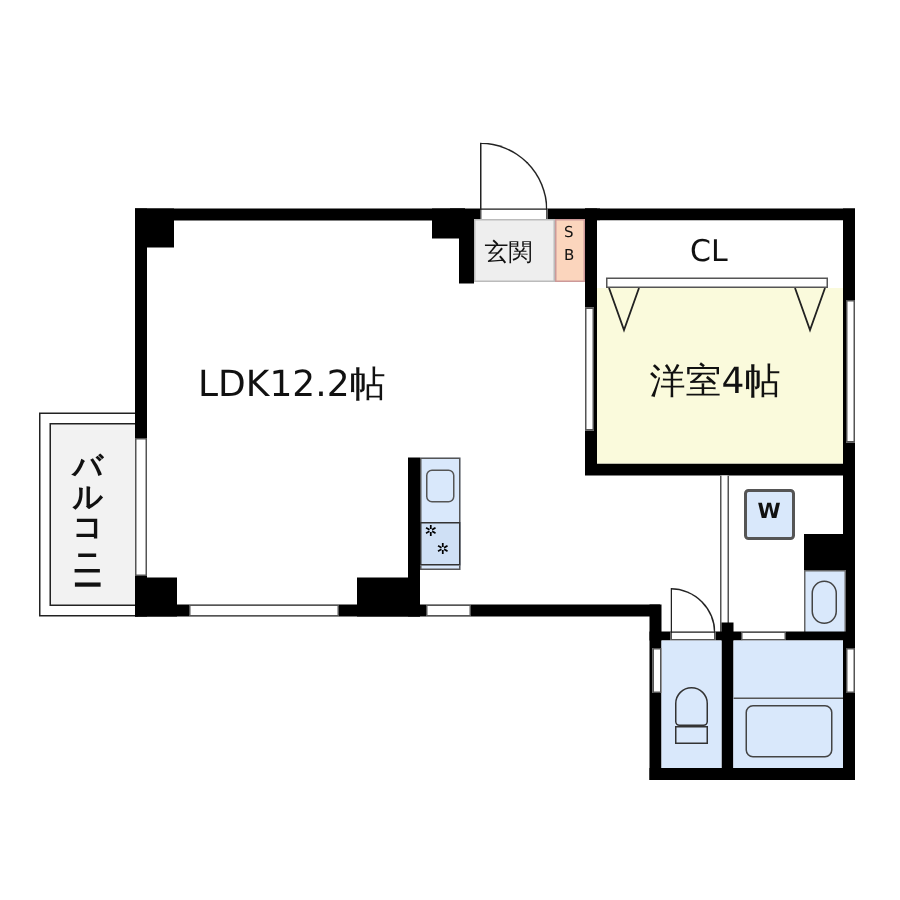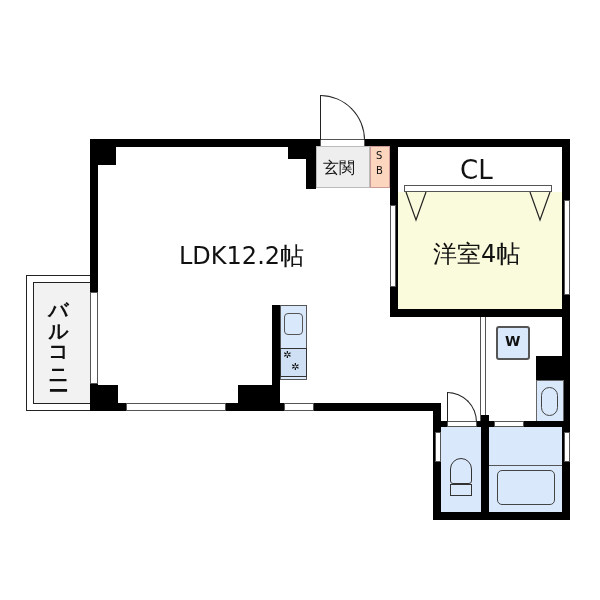--- a/index.html
+++ b/index.html
@@ -23,21 +23,21 @@
 <div class="wall" style="left:288px;top:139px;width:22px;height:20px;"></div>
 <div class="wall" style="left:90px;top:385px;width:28px;height:26px;"></div>
 <div class="wall" style="left:90px;top:403px;width:350px;height:8px;"></div>
 <div class="wall" style="left:238px;top:385px;width:42px;height:26px;"></div>
 <div class="wall" style="left:272px;top:305px;width:8px;height:106px;"></div>
 
 <div class="win" style="left:90px;top:292px;width:8px;height:92px;"></div>
 <div class="win" style="left:126px;top:403px;width:100px;height:8px;"></div>
 <div class="win" style="left:284px;top:403px;width:30px;height:8px;"></div>
 
-<div class="label" style="left:132px;top:240px;font-size:24px;margin-left:47px;">LDK12.2帖</div>
+<div class="label" style="left:132px;top:240px;font-size:24px;">LDK12.2帖</div>
 
 <div class="abs blue" style="left:280px;top:305px;width:27px;height:75px;border:1px solid #555;"></div>
 <div class="abs" style="left:284px;top:313px;width:19px;height:22px;border:1px solid #555;border-radius:4px;background:#d9e8fb;"></div>
 <div class="abs" style="left:280px;top:348px;width:27px;height:29px;border:1px solid #333;background:#cfe0f5;font-size:10px;line-height:12px;padding-left:2px;">
   <span>✲</span><br><span style="margin-left:8px;">✲</span>
 </div>
 
 <div class="wall" style="left:300px;top:139px;width:100px;height:8px;"></div>
 <div class="win" style="left:320px;top:139px;width:45px;height:8px;"></div>
 <div class="abs" style="left:320px;top:95px;width:45px;height:45px;border-top:1.5px solid #222;border-right:1.5px solid #222;border-left:1.5px solid #222;border-top-right-radius:45px;border-top-left-radius:0;"></div>
@@ -45,21 +45,21 @@
 <div class="abs" style="left:316px;top:146px;width:54px;height:42px;background:#eeeeee;border:1px solid #bbb;"></div>
 <div class="label" style="left:323px;top:158px;font-size:16px;">玄関</div>
 <div class="abs" style="left:370px;top:146px;width:20px;height:42px;background:#fbd5bd;border:1px solid #c99;"></div>
 <div class="label" style="left:376px;top:150px;font-size:10px;">S</div>
 <div class="label" style="left:376px;top:165px;font-size:10px;">B</div>
 
 <div class="wall" style="left:390px;top:139px;width:180px;height:8px;"></div>
 <div class="wall" style="left:390px;top:139px;width:8px;height:50px;"></div>
 <div class="wall" style="left:562px;top:139px;width:8px;height:380px;"></div>
 <div class="abs" style="left:398px;top:147px;width:164px;height:38px;background:#fff;"></div>
-<div class="label" style="left:460px;top:155px;font-size:26px;">CL</div>
+<div class="label" style="left:460px;top:155px;font-size:20px;">CL</div>
 <div class="win" style="left:404px;top:185px;width:148px;height:7px;"></div>
 <div class="abs" style="left:406px;top:192px;width:0;height:0;border-left:10px solid transparent;border-right:10px solid transparent;border-top:26px solid #fff;"></div>
 <div class="abs" style="left:530px;top:192px;width:0;height:0;border-left:10px solid transparent;border-right:10px solid transparent;border-top:26px solid #fff;"></div>
 <div class="wall" style="left:390px;top:185px;width:8px;height:130px;"></div>
 <div class="wall" style="left:390px;top:309px;width:180px;height:8px;"></div>
 <div class="abs" style="left:398px;top:192px;width:164px;height:117px;background:#fafadc;"></div>
 <svg class="abs" style="left:398px;top:192px;" width="164" height="40">
   <polyline points="8,0 18,28 28,0" fill="none" stroke="#222" stroke-width="1.2"></polyline>
   <polyline points="132,0 142,28 152,0" fill="none" stroke="#222" stroke-width="1.2"></polyline>
 </svg>

